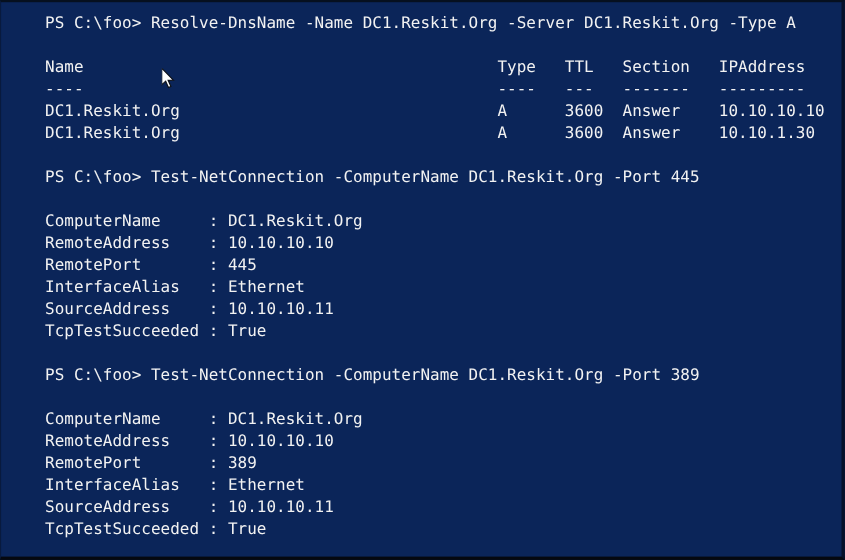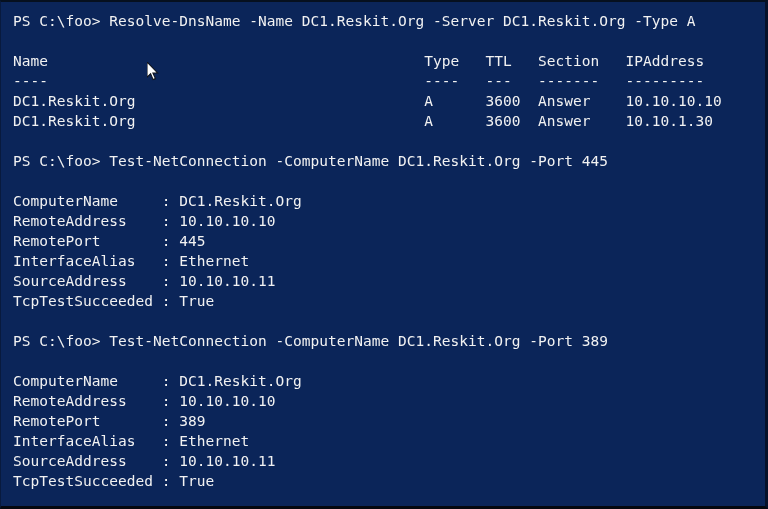--- a/index.html
+++ b/index.html
@@ -35,20 +35,21 @@
     letter-spacing: 0.02px;
     color: #f2f2f2;
     -webkit-font-smoothing: none;
   }
 
   .line {
     display: block;
     height: 20px;
     white-space: pre;
     font-family: "DejaVu Sans Mono", "Liberation Mono", monospace;
+    margin-left: 28px;
   }
 
   .line.blank {
     height: 20px;
   }
 
   
   #mouse-cursor {
     position: absolute;
     left: 146px;

